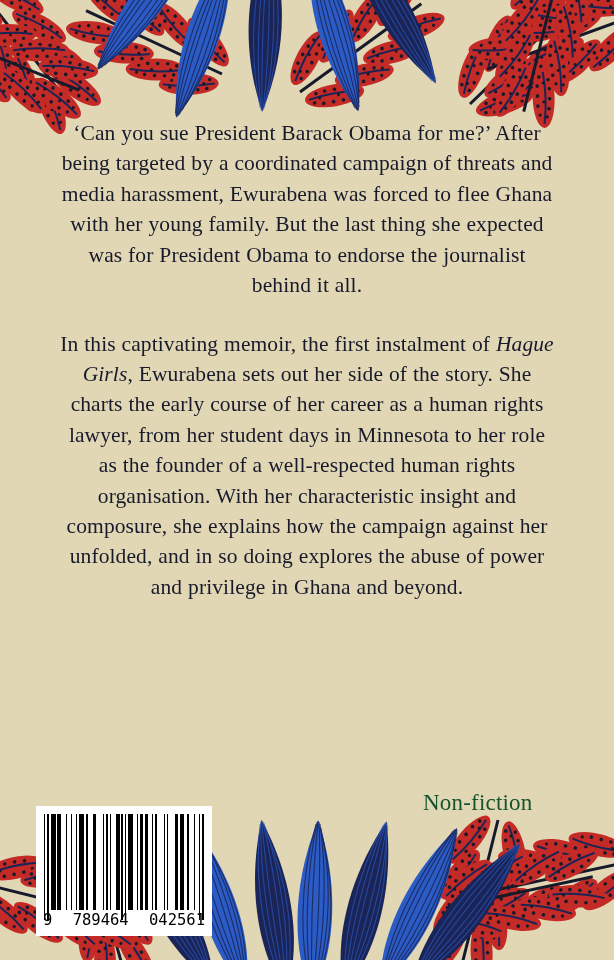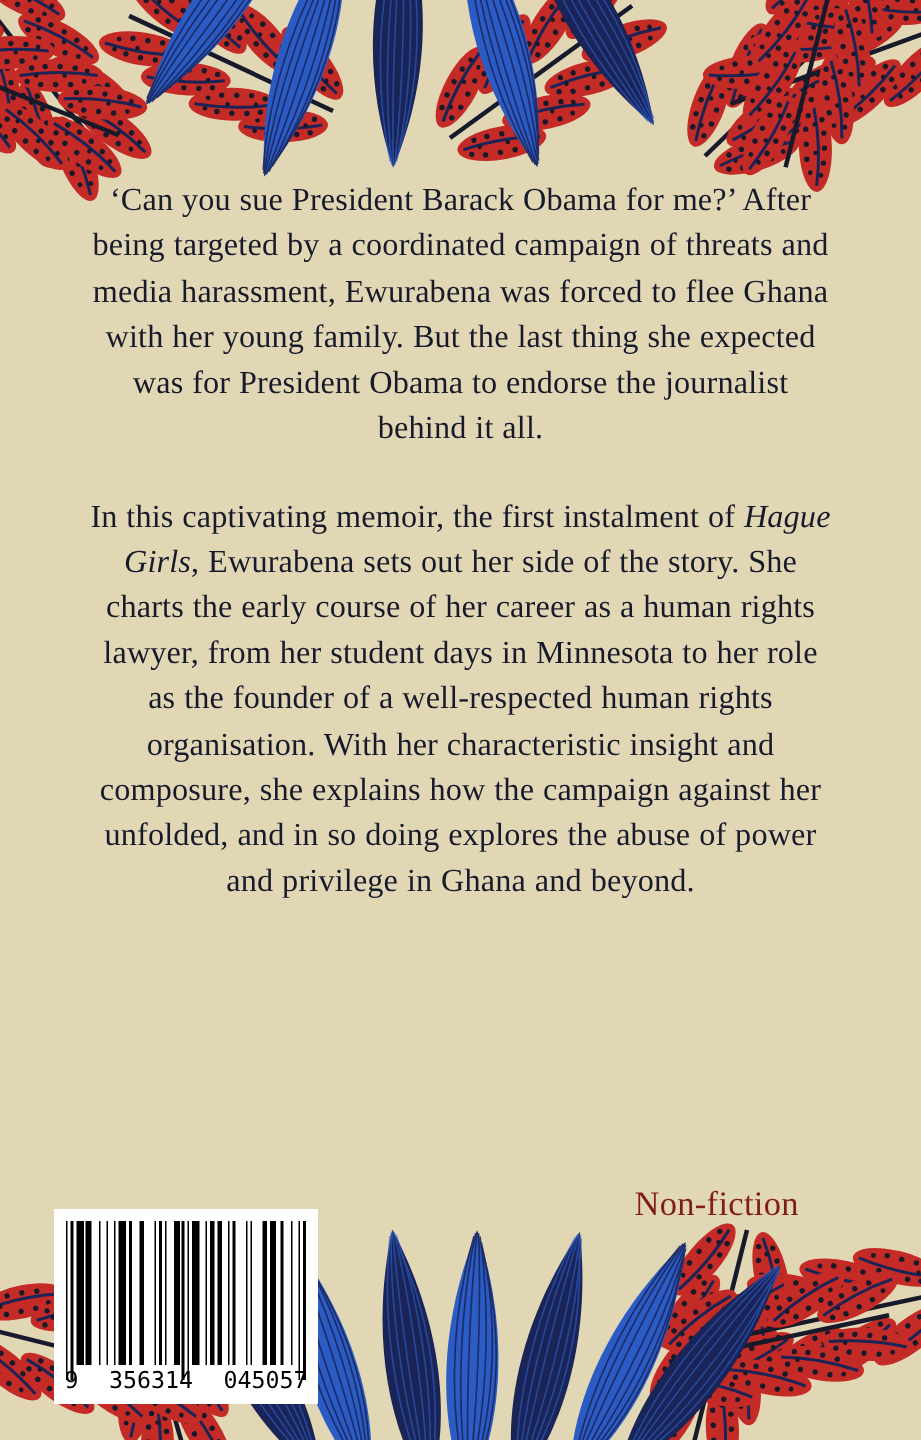--- a/index.html
+++ b/index.html
@@ -47,21 +47,21 @@
   .para:last-child { margin-bottom: 0; }
   .ital { font-style: italic; }
 
   
   #genre {
     position: absolute;
     left: 423px;
     top: 790px;
     z-index: 4;
     font-size: 23px;
-    color: #7f1d1d;
+    color: #14532d;
     letter-spacing: 0.2px;
     white-space: nowrap;
   }
 
   
   #barcode-box {
     position: absolute;
     left: 36px;
     top: 806px;
     width: 176px;
@@ -330,18 +330,18 @@
         <i style="left: 122.947px; width: 1.43421px;"></i>
         <i style="left: 131.368px; width: 3.11842px;"></i>
         <i style="left: 136.421px; width: 3.11842px;"></i>
         <i style="left: 143.158px; width: 1.43421px;"></i>
         <i style="left: 149.895px; width: 1.43421px;"></i>
         <i class="guard" style="left: 154.947px; width: 1.43421px;"></i>
         <i class="guard" style="left: 158.316px; width: 1.43421px;"></i>
       </div>
     <div id="isbn-digits">
       <span>9</span>
-      <span>356314</span>
-      <span>045057</span>
+      <span>789464</span>
+      <span>042561</span>
     </div>
   </div>
 
 </div>
 
 </body></html>

